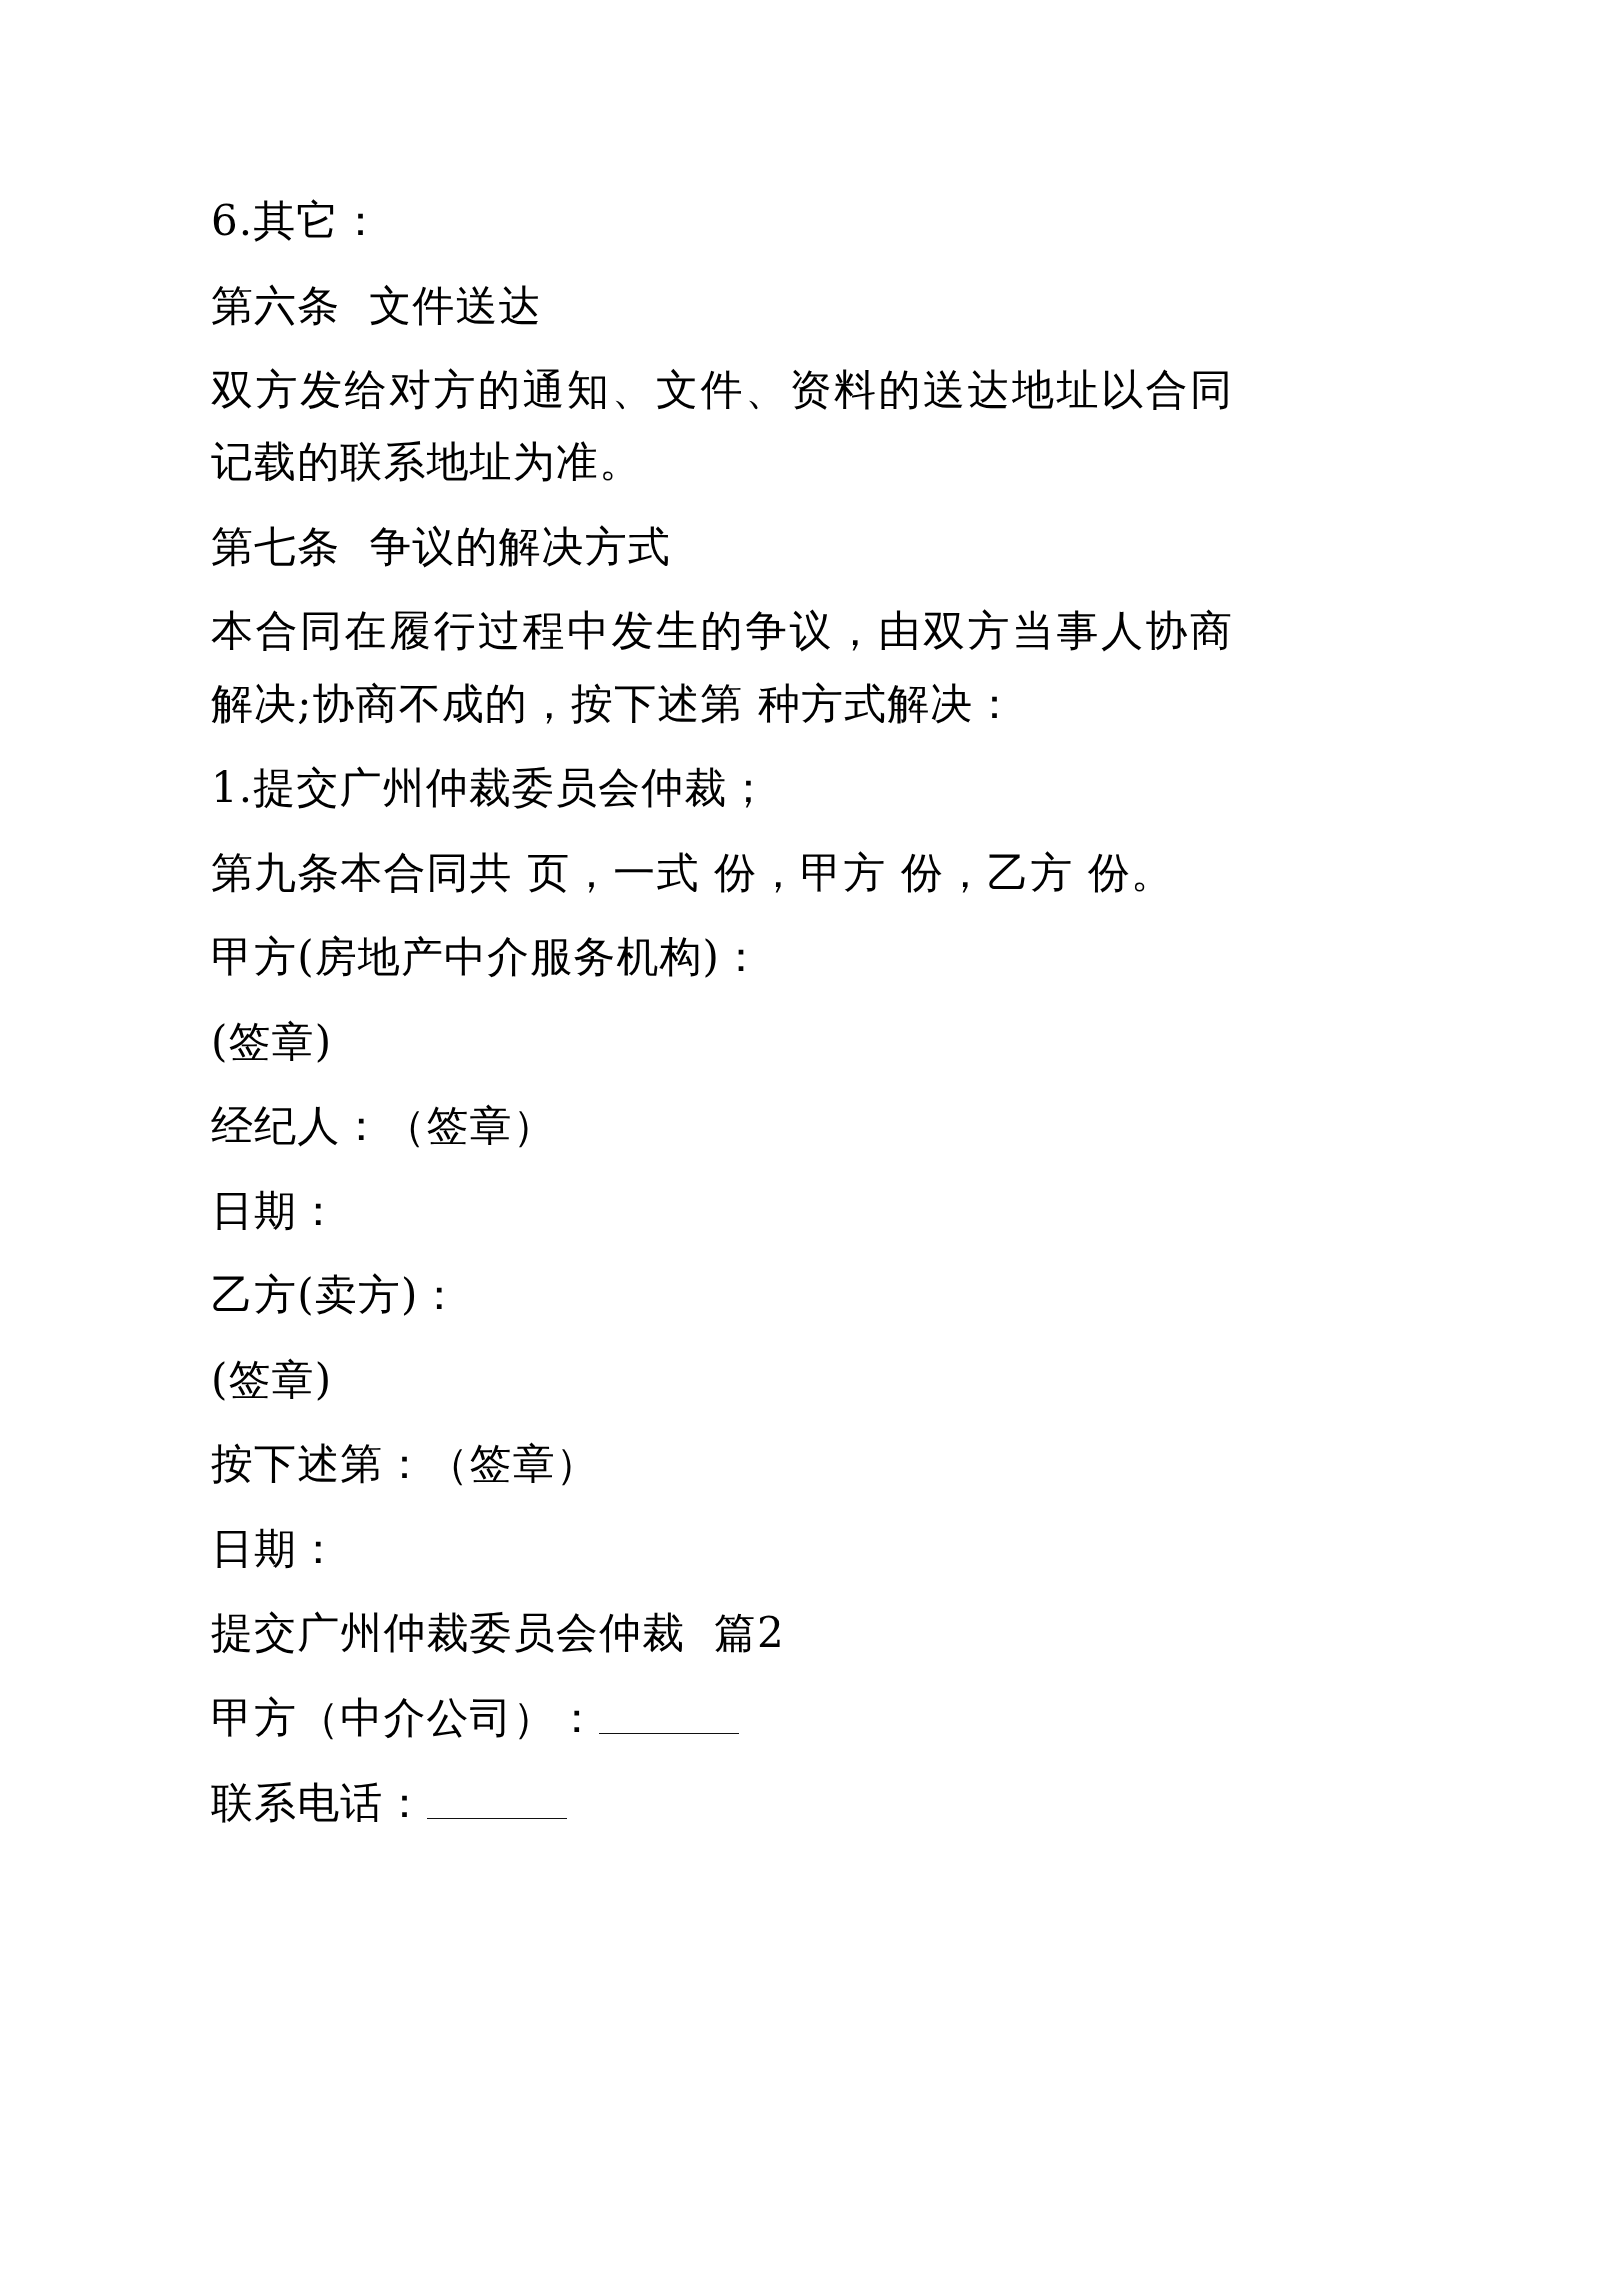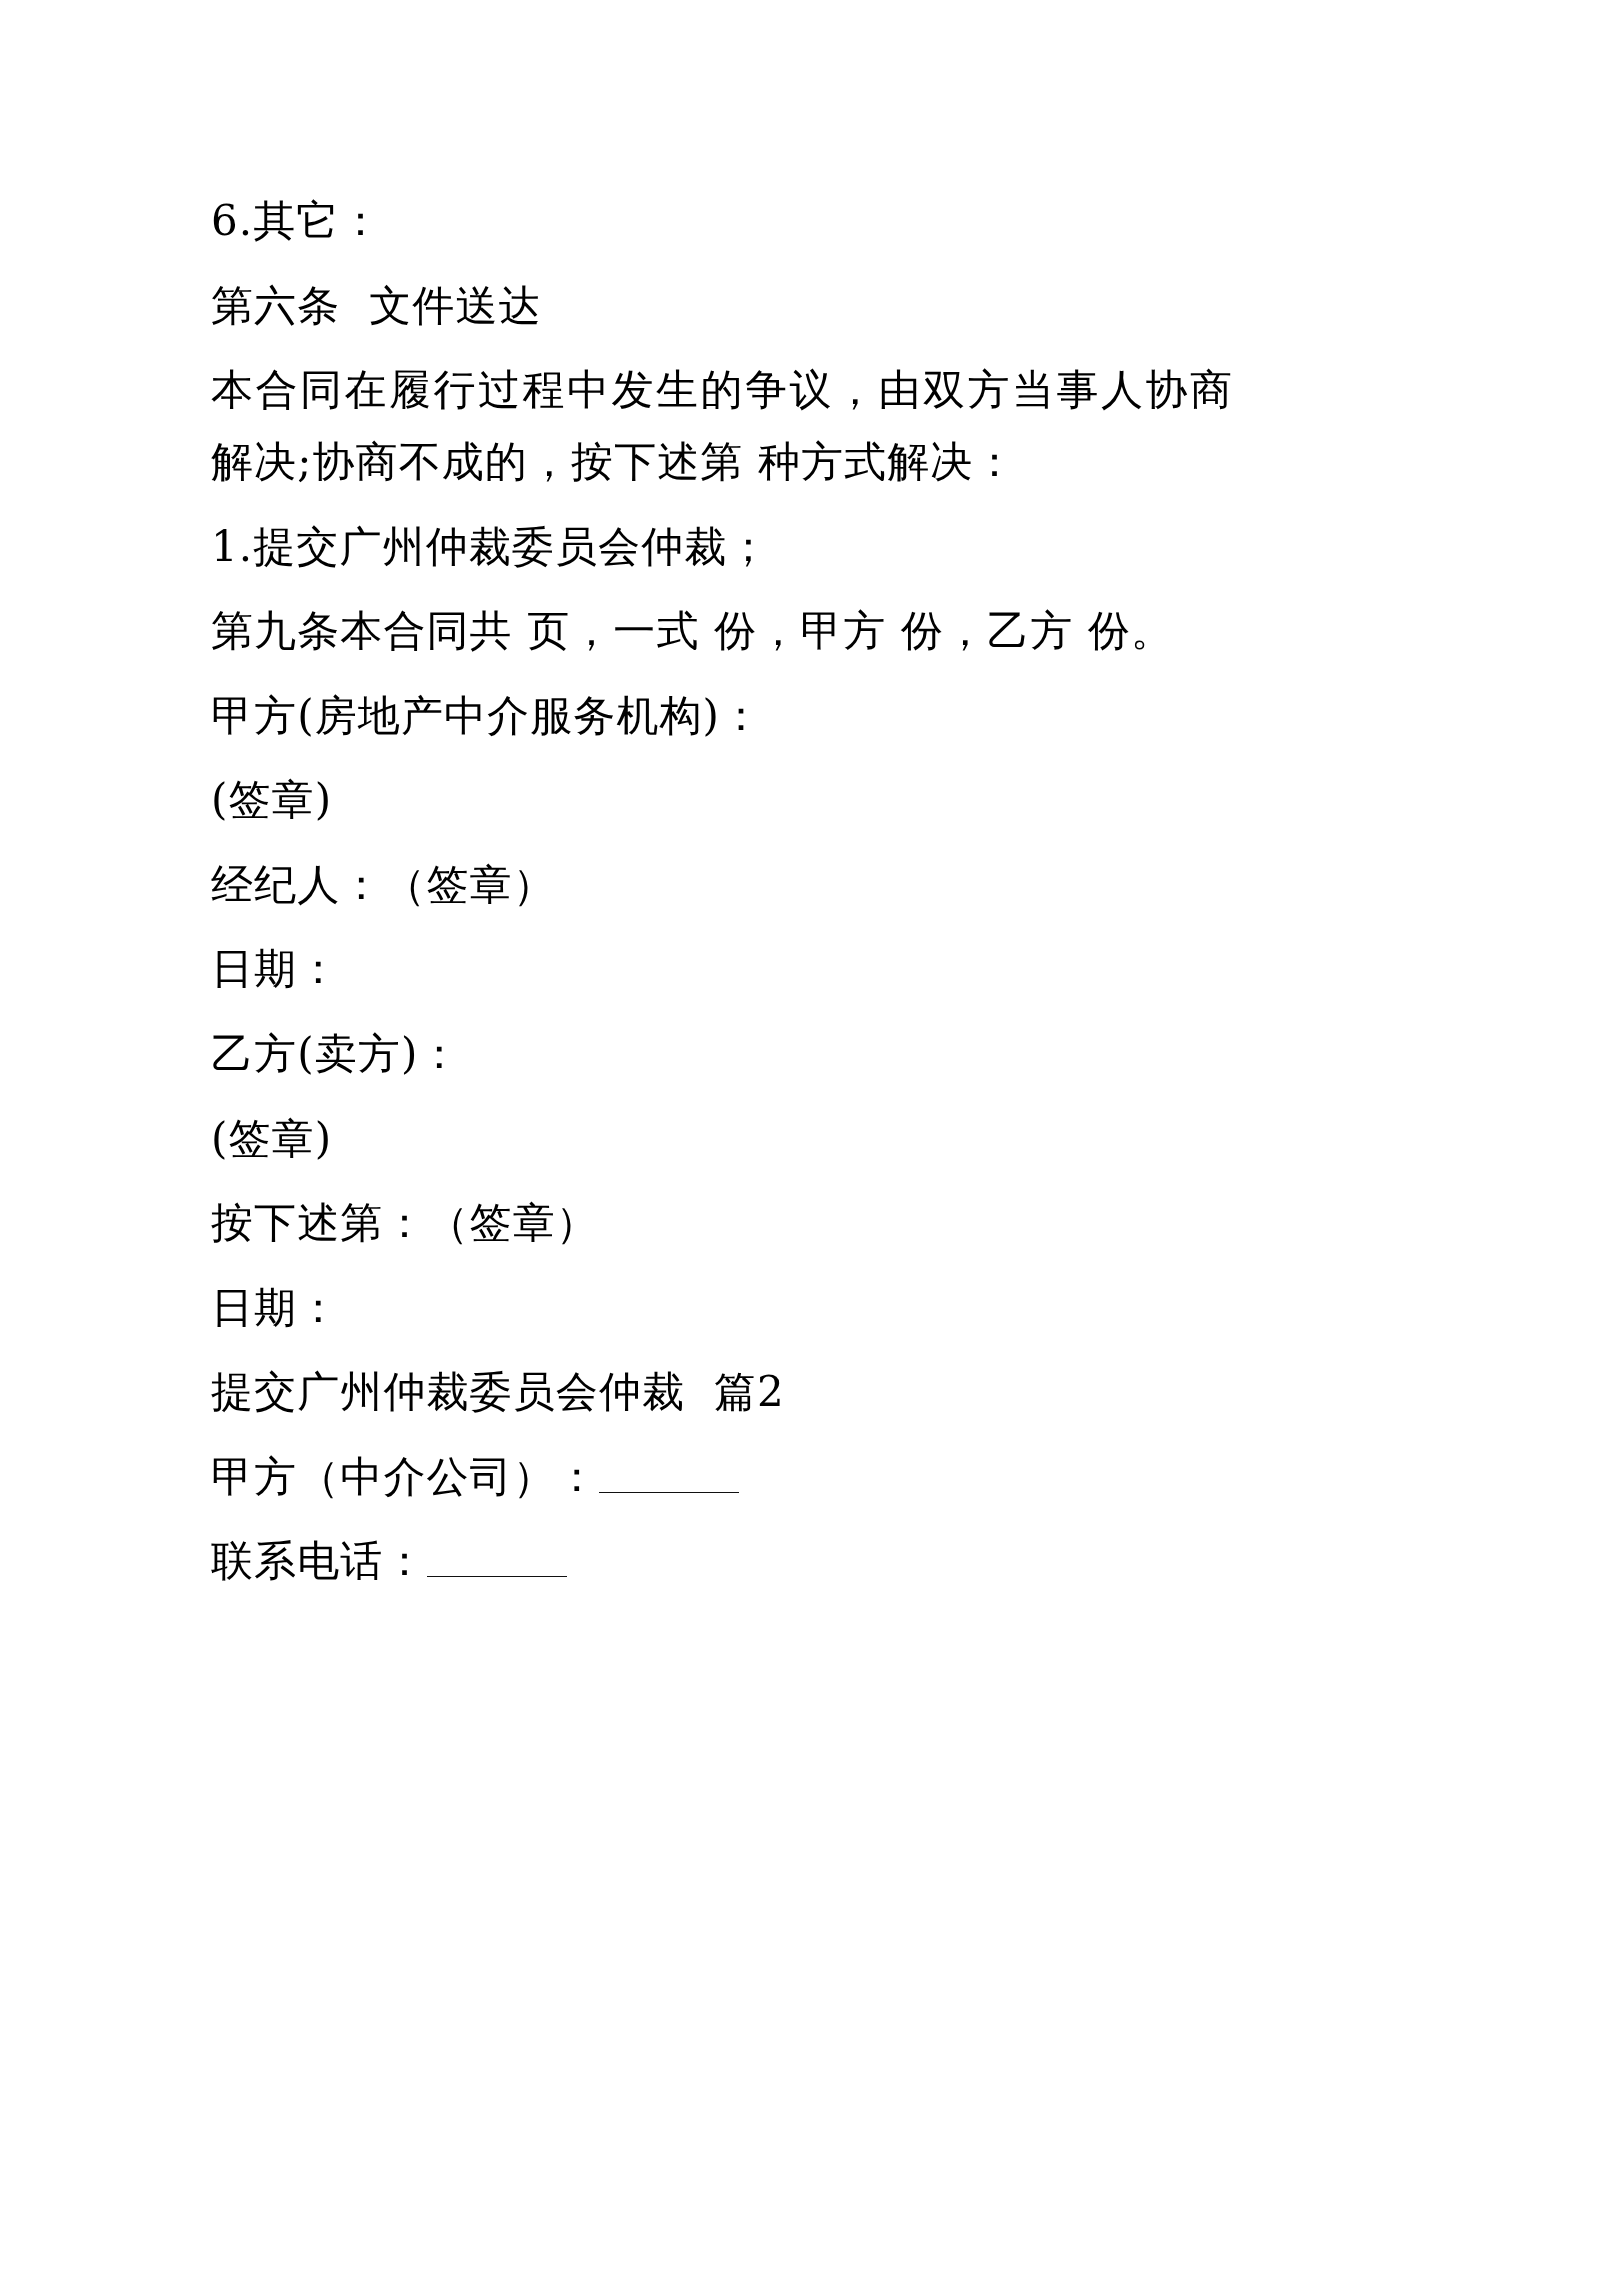--- a/index.html
+++ b/index.html
@@ -51,20 +51,22 @@
   }
 </style>
 </head>
 <body>
 
 <div class="page">
   <div class="doc-body">
 
     <p class="para indent">6.其它：</p>
     <p class="para indent">第六条  文件送达</p>
+    <p class="para indent">双方发给对方的通知、文件、资料的送达地址以合同记载的联系地址为准。</p>
+    <p class="para indent">第七条  争议的解决方式</p>
     <p class="para indent">本合同在履行过程中发生的争议，由双方当事人协商解决;协商不成的，按下述第 种方式解决：</p>
     <p class="para indent">1.提交广州仲裁委员会仲裁；</p>
     <p class="para indent">第九条本合同共 页，一式 份，甲方 份，乙方 份。</p>
     <p class="para indent">甲方(房地产中介服务机构)：</p>
     <p class="para indent">(签章)</p>
     <p class="para indent">经纪人：（签章）</p>
     <p class="para indent">日期：</p>
     <p class="para indent">乙方(卖方)：</p>
     <p class="para indent">(签章)</p>
     <p class="para indent">按下述第：（签章）</p>

